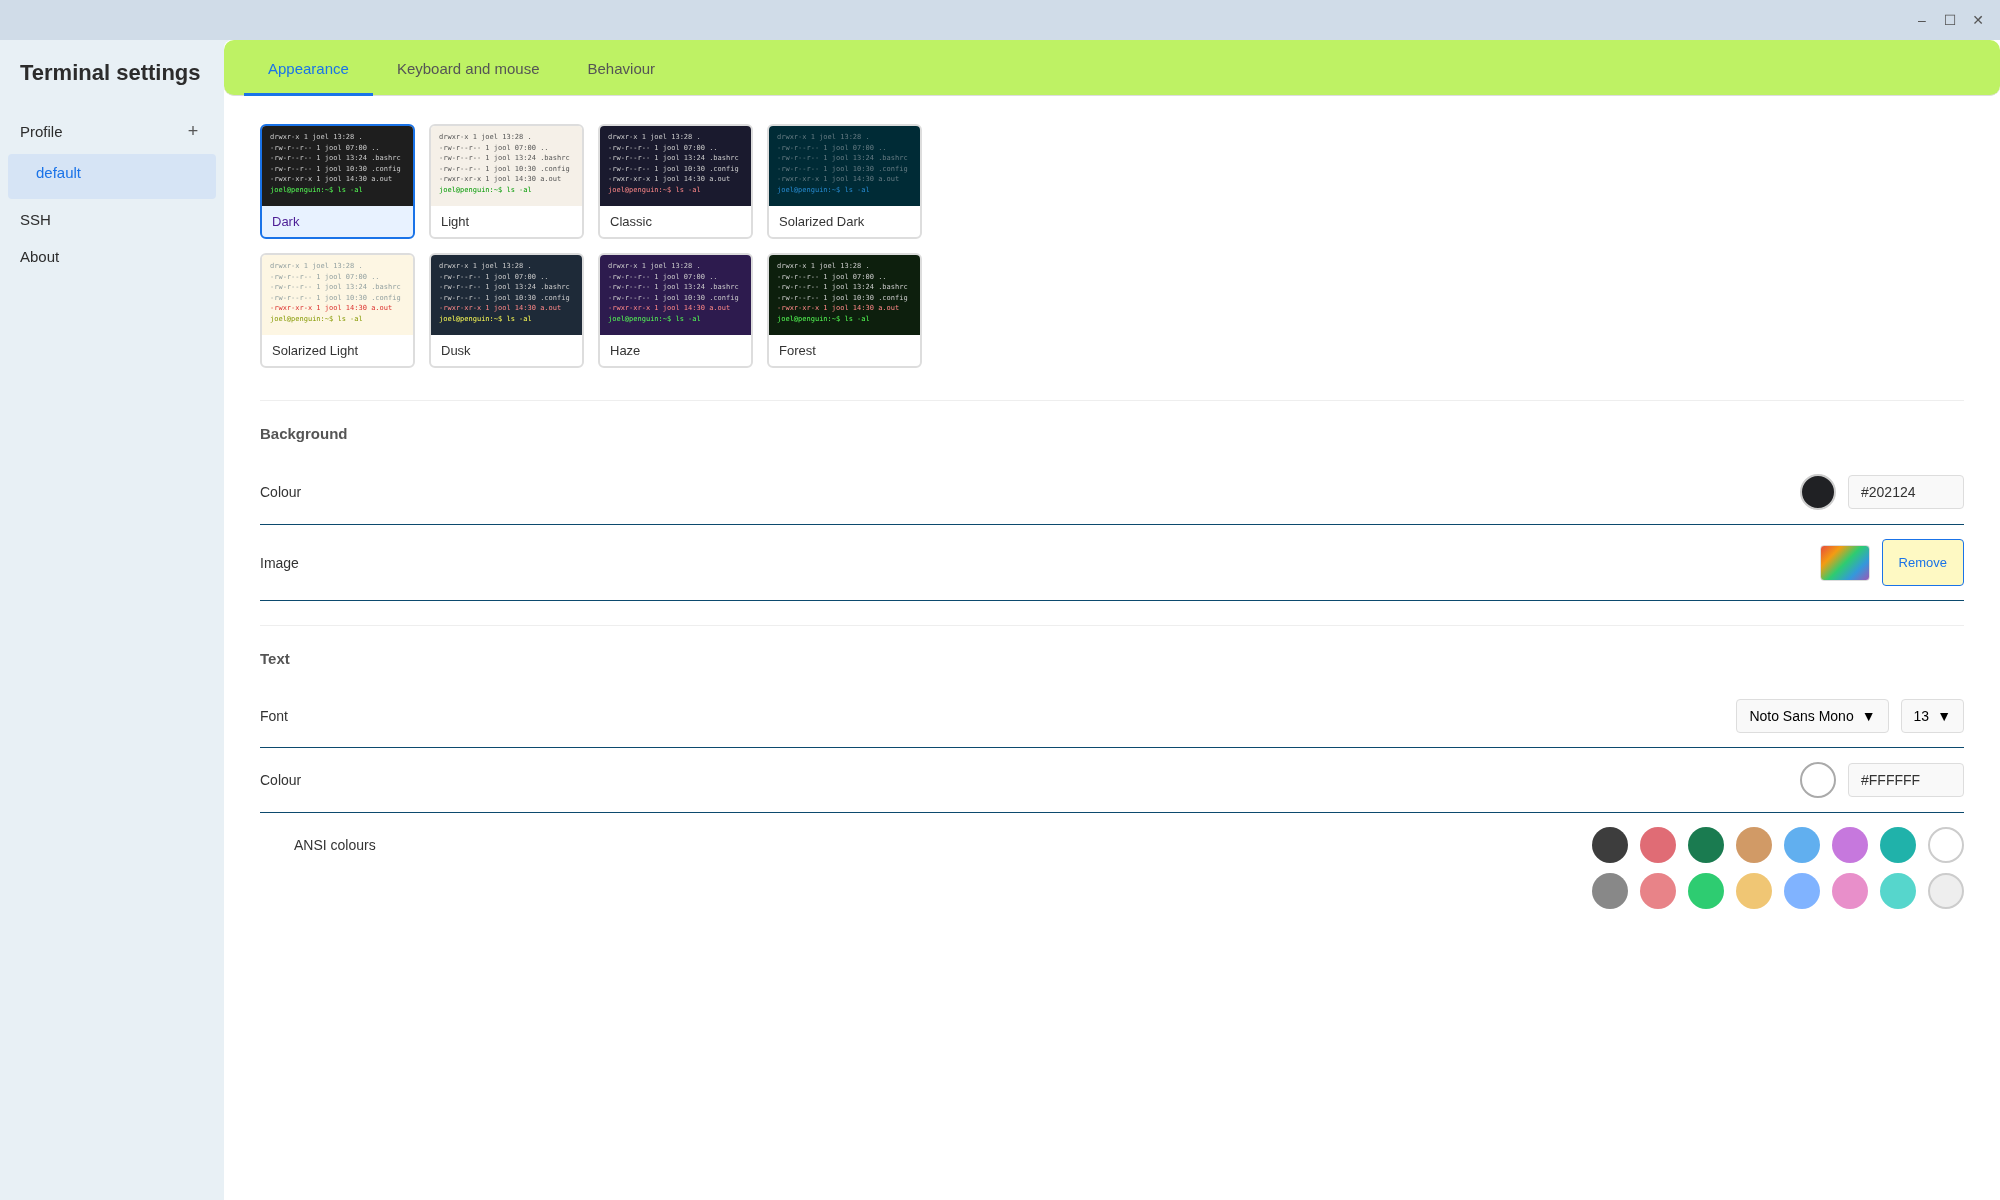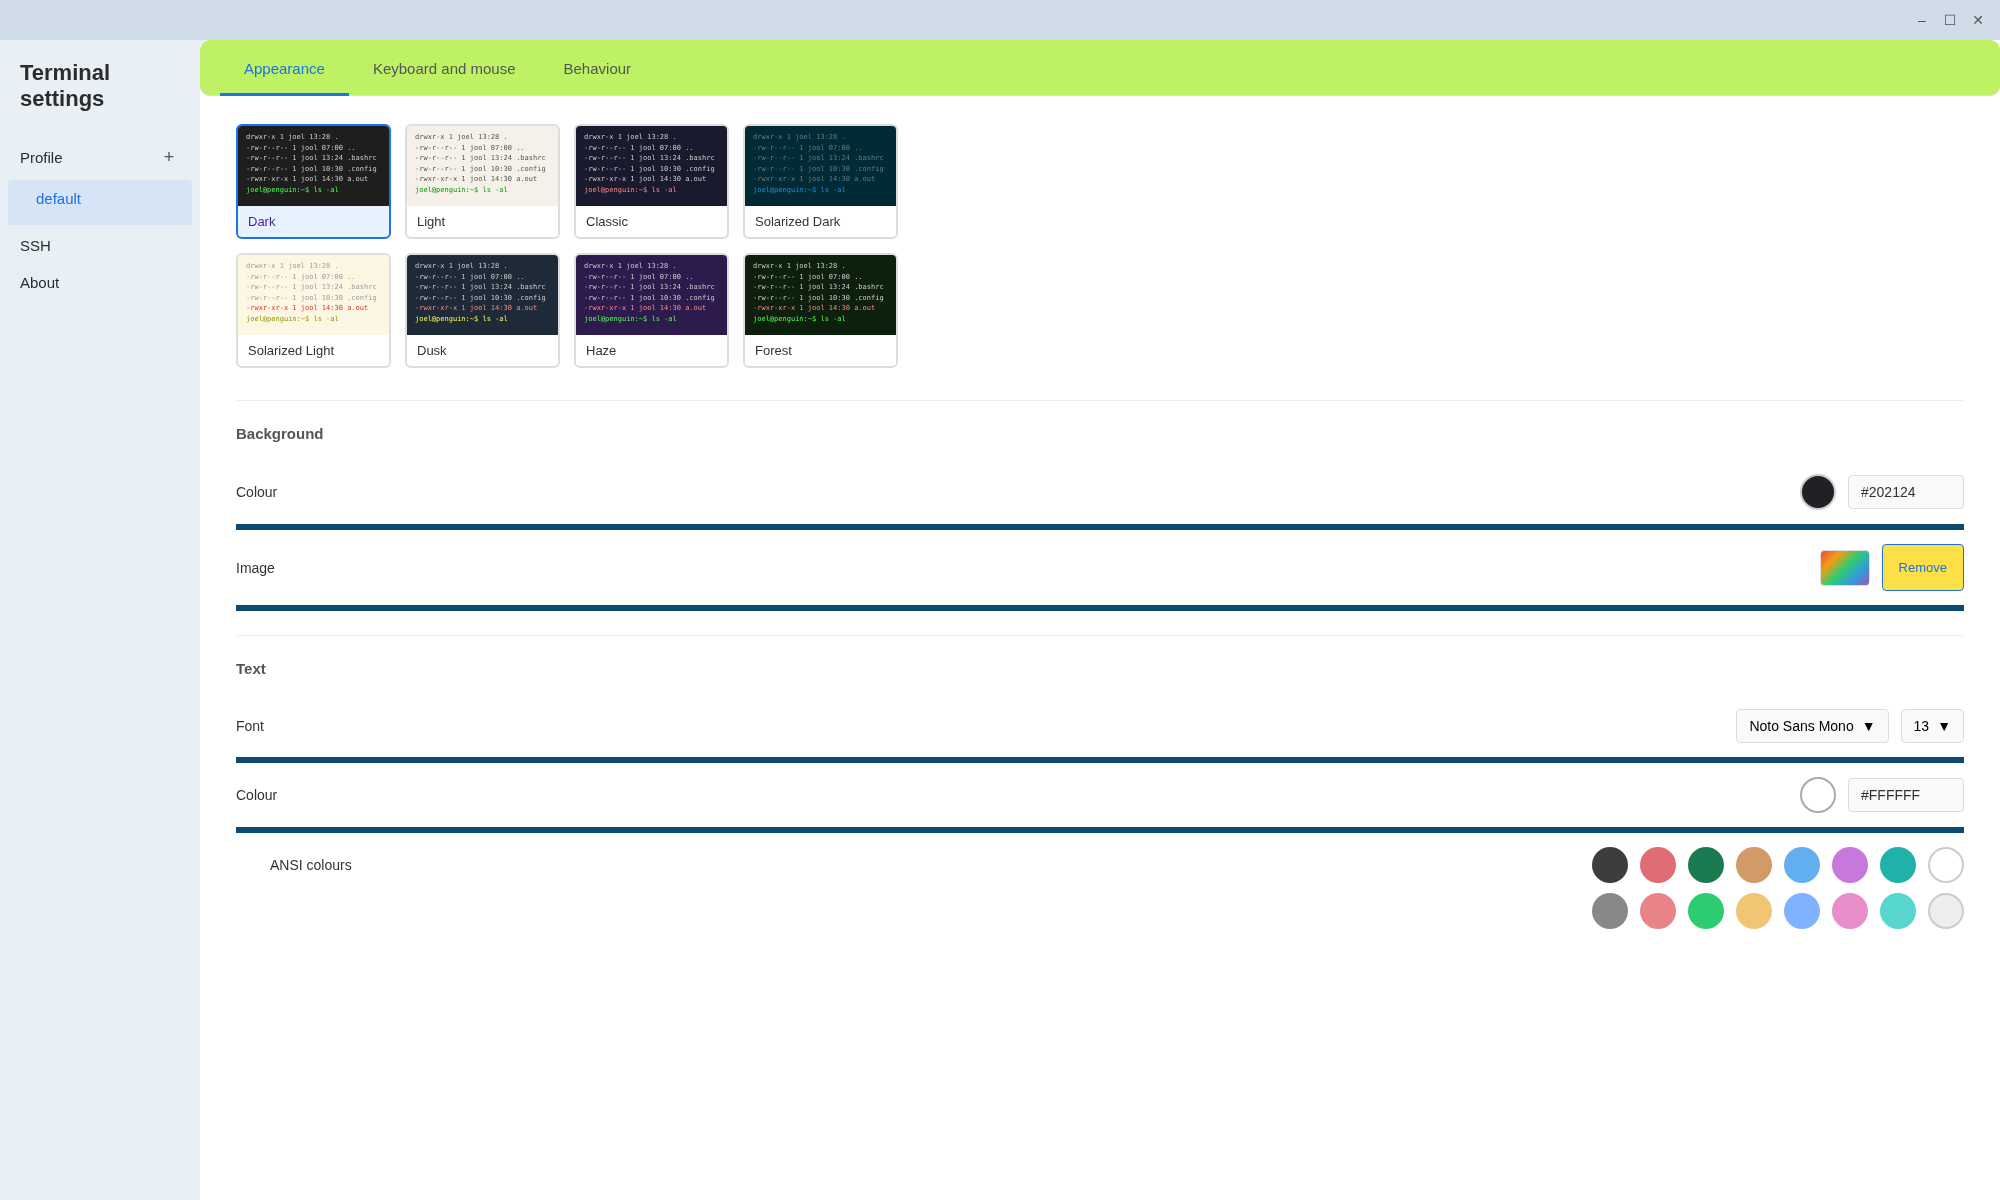--- a/index.html
+++ b/index.html
@@ -26,21 +26,21 @@
       width: 20px; height: 20px;
       display: flex; align-items: center; justify-content: center;
       cursor: pointer; color: #555; font-size: 14px;
     }
     .main-layout {
       display: flex;
       flex: 1;
       overflow: hidden;
     }
     .sidebar {
-      width: 200px;
+      width: 224px;
       background: #e8f0f5;
       padding: 20px 0;
       flex-shrink: 0;
       display: flex;
       flex-direction: column;
     }
     .sidebar-title {
       font-size: 22px;
       font-weight: 600;
       color: #2c2c2c;
@@ -173,21 +173,21 @@
     
     .slt { color: #93a1a1; }
     .bg-section {
       border-top: 1px solid #eee;
       padding: 24px 0;
     }
     .bg-row {
       display: flex;
       align-items: center;
       padding: 14px 0;
-      border-bottom: 6px solid #0c4a6e;
+      border-bottom: 1px solid #0c4a6e;
     }
     .bg-row-label {
       font-size: 14px;
       color: #333;
       width: 120px;
     }
     .bg-row-right {
       margin-left: auto;
       display: flex;
       align-items: center;
@@ -211,21 +211,21 @@
     .image-preview {
       width: 50px; height: 36px;
       border-radius: 4px;
       background: linear-gradient(135deg, #e74c3c, #f39c12, #2ecc71, #3498db, #9b59b6);
       border: 1px solid #ddd;
     }
     .remove-btn {
       padding: 15px 16px;
       border: 1px solid #1a73e8;
       border-radius: 4px;
-      background: #fde047;
+      background: #fef9c3;
       color: #1a73e8;
       cursor: pointer;
       font-size: 13px;
     }
     .font-select {
       padding: 8px 12px;
       border: 1px solid #ddd;
       border-radius: 4px;
       font-size: 14px;
       background: #f9f9f9;

